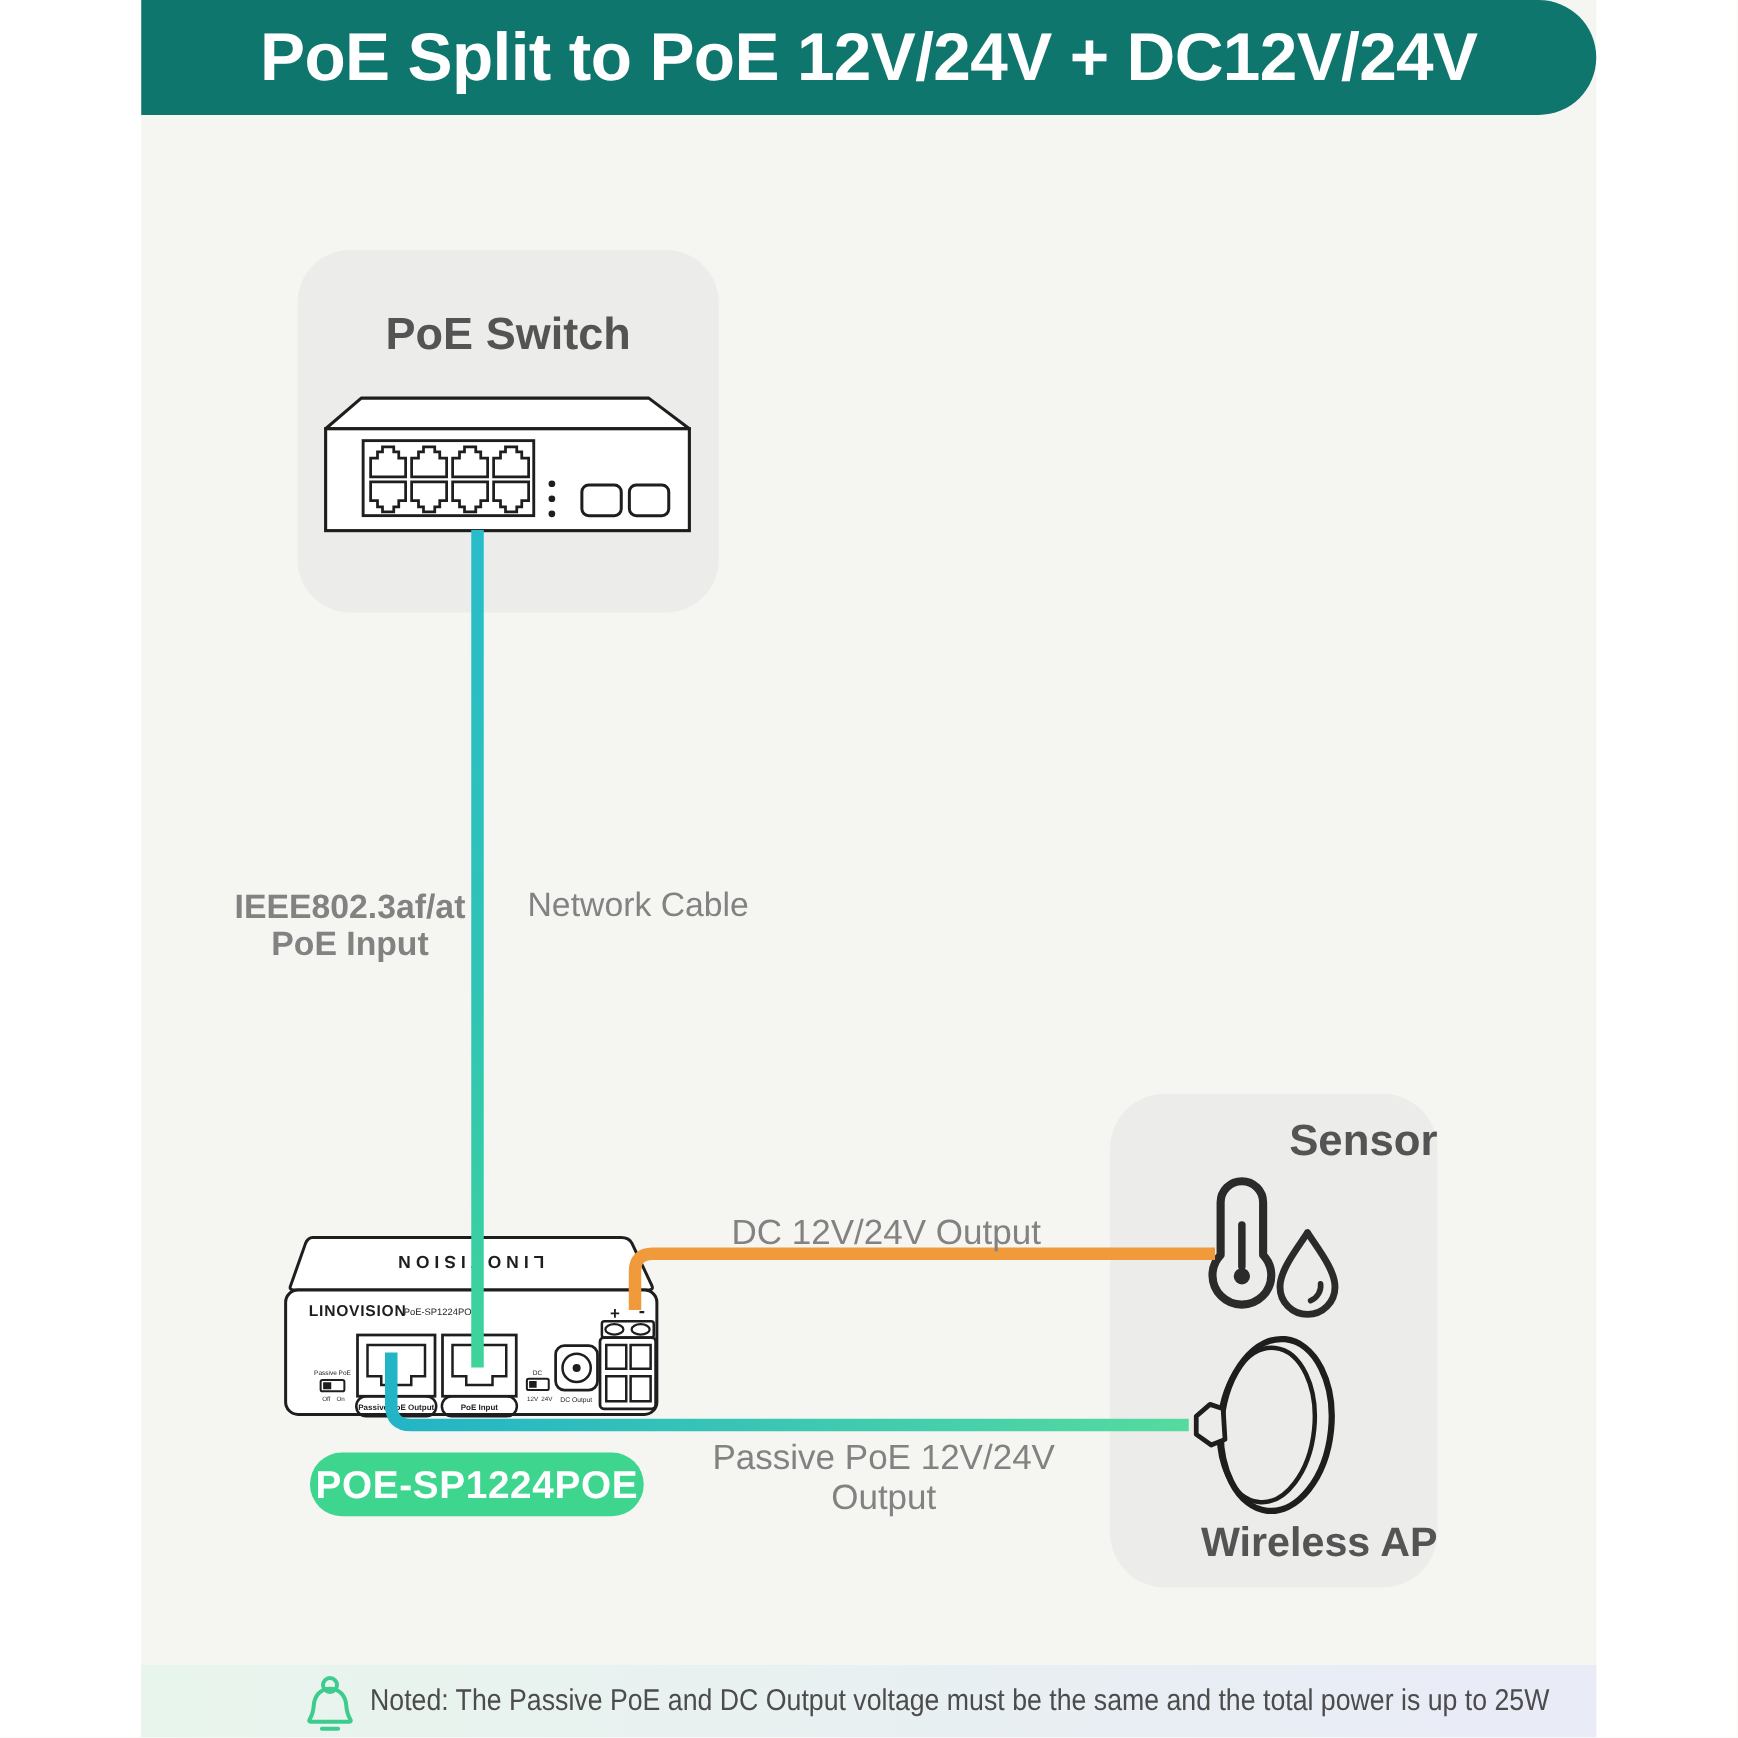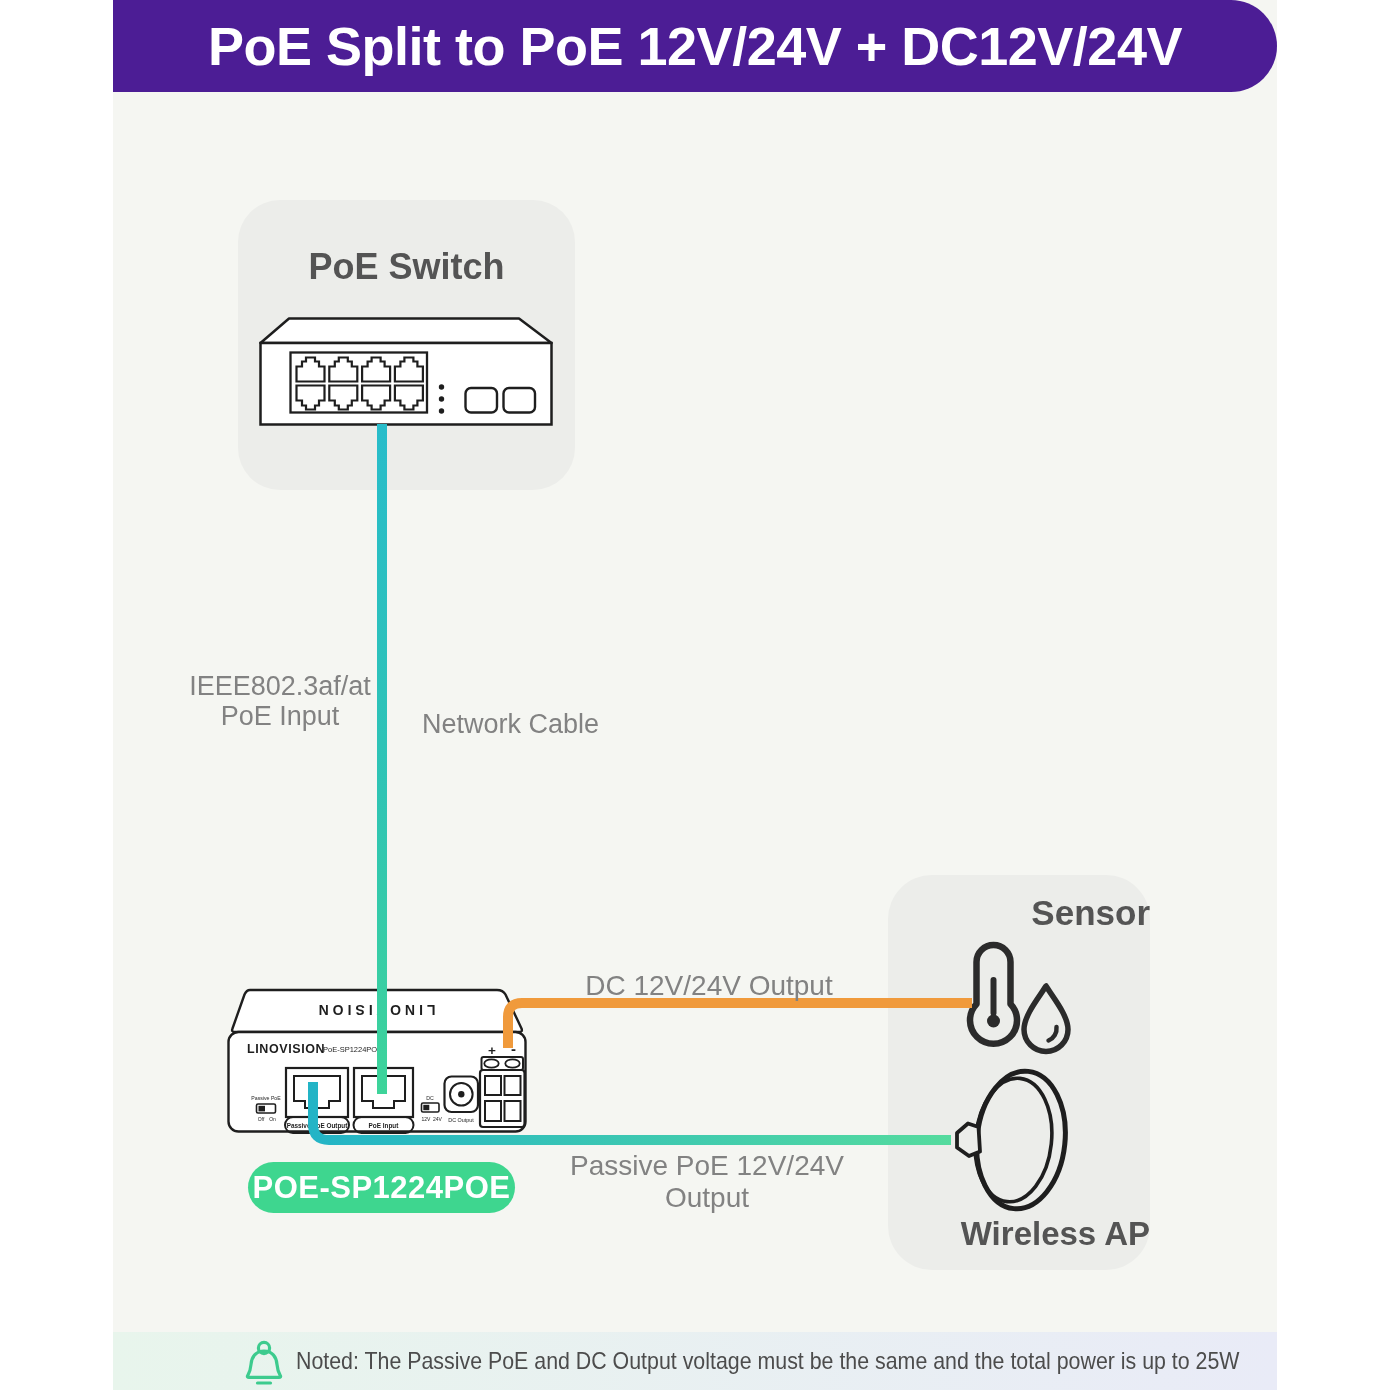--- a/index.html
+++ b/index.html
@@ -23,21 +23,21 @@
   
   .card{background:#ECEDEA;z-index:1;}
   #switch-card{left:238px;top:200px;width:337px;height:290px;border-radius:42px;}
   #sensor-card{left:888px;top:875px;width:262px;height:395px;border-radius:44px;}
   .card-title{color:#545454;font-weight:bold;text-align:center;z-index:2;}
   #switch-title{left:238px;top:246px;width:337px;font-size:36px;}
   #sensor-title{left:888px;top:893px;width:262px;font-size:35px;text-align:right;}
   #ap-title{left:888px;top:1215px;width:262px;font-size:33px;z-index:2;color:#545454;font-weight:bold;text-align:right;}
   
   .diagram-label{color:#828282;font-size:27px;z-index:4;}
-  #ieee-label{left:150px;top:671px;width:260px;text-align:center;line-height:30px;}
+  #ieee-label{left:150px;top:710px;width:260px;text-align:center;line-height:30px;font-weight:bold;}
   #network-cable-label{left:422px;top:709px;}
   #dc-output-label{left:529px;top:960px;width:360px;text-align:center;font-size:28px;margin-top:10px;}
   #passive-output-label{left:527px;top:1150px;width:360px;text-align:center;font-size:28px;}
   
   #model-pill{
     left:248px;top:1162px;width:267px;height:51px;border-radius:26px;z-index:6;
     display:flex;align-items:center;justify-content:center;
   }
   #model-pill span{color:#fff;font-size:31px;font-weight:bold;letter-spacing:0.5px;}
   
@@ -56,21 +56,21 @@
   #cables-svg{left:0;top:0;z-index:3;pointer-events:none;}
   .line{stroke:#1E1E1E;fill:none;}
   .facefill{fill:#ffffff;stroke:#1E1E1E;}
   text.sv{fill:#1E1E1E;font-family:"Liberation Sans",sans-serif;}
 </style>
 </head>
 <body>
 
 <div class="abs" id="page-bg"></div>
 
-<div class="abs" id="banner" style="background:#4c1d95;">
+<div class="abs" id="banner" style="background:#0f766e;">
   <span class="title">PoE Split to PoE 12V/24V + DC12V/24V</span>
 </div>
 
 <div class="abs card" id="switch-card"></div>
 <div class="abs card-title" id="switch-title">PoE Switch</div>
 
 <svg id="switch-svg" width="312" height="118" viewBox="248 312 312 118">
   <path class="facefill" stroke-width="2.5" stroke-linejoin="round" d="M 289 318.5 L 519 318.5 L 551.5 343 L 260.5 343 Z"></path>
   <rect class="facefill" stroke-width="2.5" x="260.5" y="343" width="291" height="81.5"></rect>
   <rect class="line" stroke-width="2.3" x="290.5" y="352.5" width="136.5" height="60"></rect>

